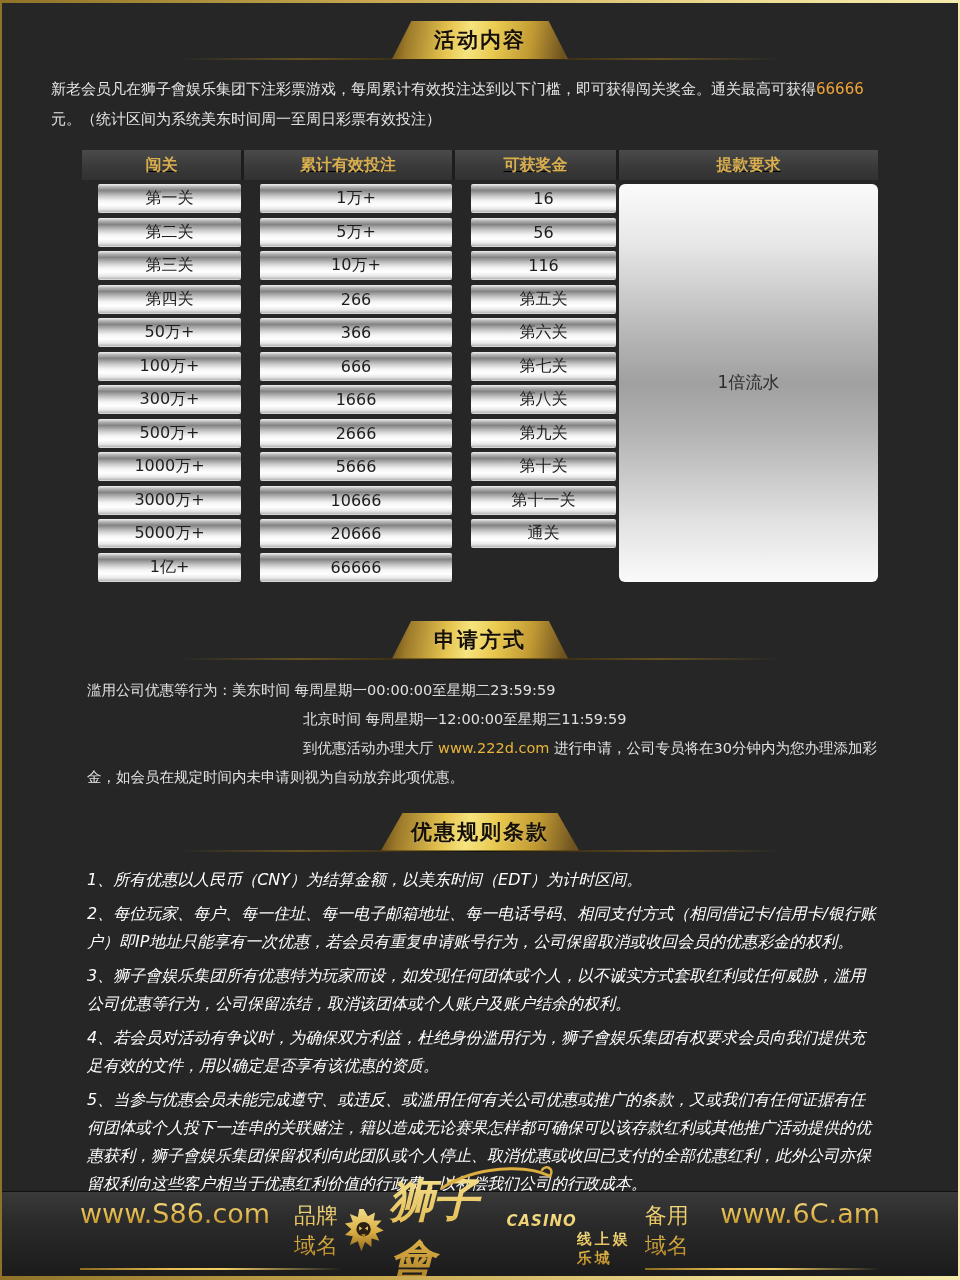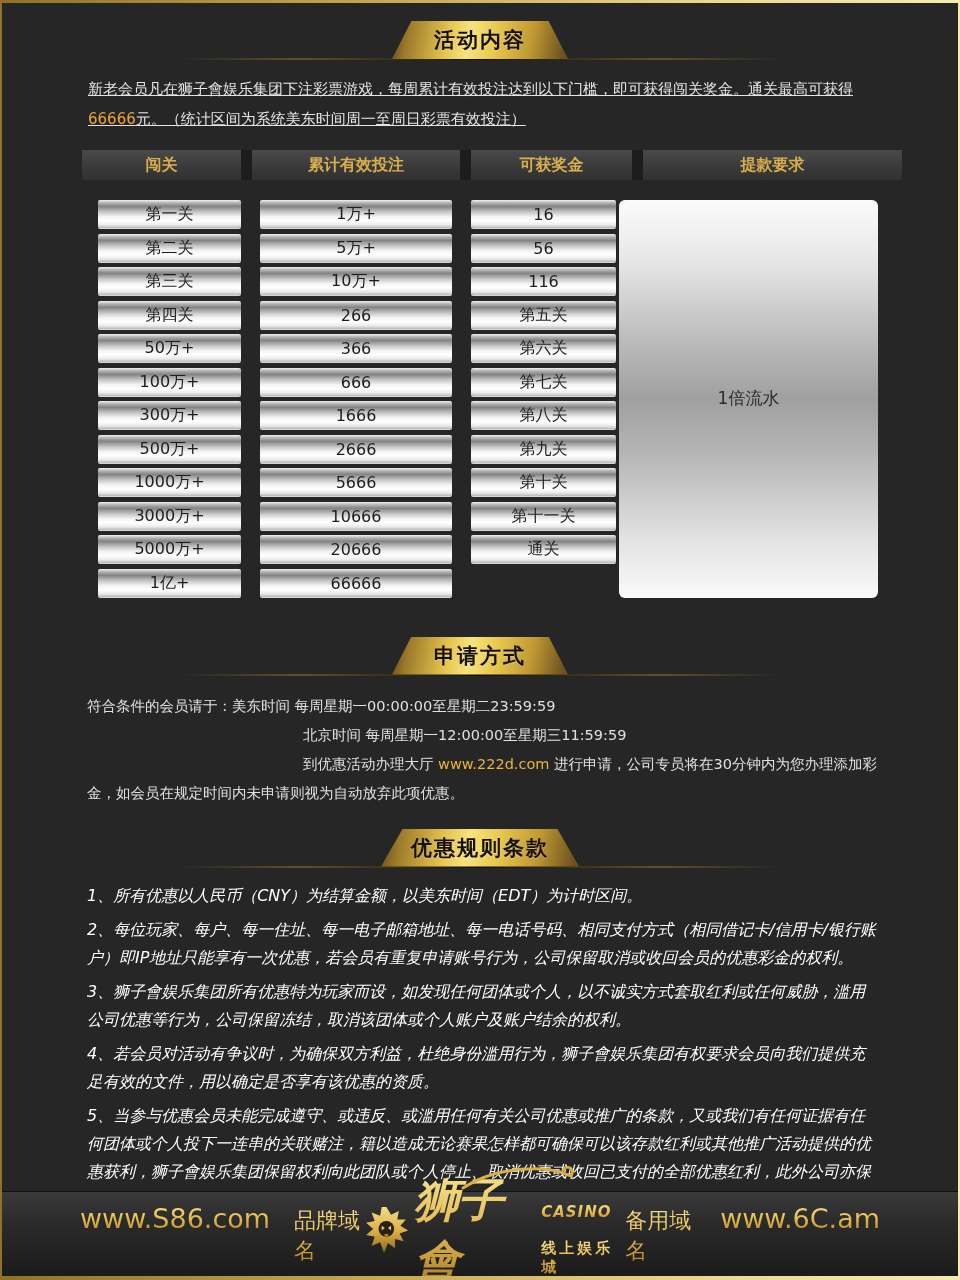--- a/index.html
+++ b/index.html
@@ -27,29 +27,29 @@
     height:38px; min-width:176px; padding:0 30px;
     display:flex; align-items:center; justify-content:center;
     background:linear-gradient(100deg,#5f4517 0%,#9c7a2a 10%,#e6c44f 32%,#f6e47e 44%,#e9c94f 58%,#c29a33 78%,#6d5220 97%);
     clip-path:polygon(11% 0, 89% 0, 100% 100%, 0 100%);
     color:#171006; font-size:21px; font-weight:bold; letter-spacing:2px;
     text-shadow:0 1px 1px rgba(255,255,255,.28);
   }
 
   
   .intro {
-    margin:14px 80px 0 86px; color:#e4e4e4; font-size:15px; line-height:30px;text-decoration:underline;
+    margin:14px 80px 0 49px; color:#e4e4e4; font-size:15px; line-height:30px;
   }
   .hl { color:#efa33a; }
 
   
   .ktable { width:796px; margin:16px auto 0; }
   .thead {
-    display:grid; grid-template-columns:159px 208px 161px 259px; column-gap:11px;
-    background:#1d1d1d; margin-bottom:20px;
+    display:grid; grid-template-columns:159px 208px 161px 259px; column-gap:3px;
+    background:#1d1d1d; margin-bottom:4px;text-decoration:underline;
   }
   .th {
     height:30px; display:flex; align-items:center; justify-content:center;
     background:linear-gradient(180deg,#4a4a4a 0%,#3a3a3a 55%,#313131 100%);
     color:#d9ae4e; font-size:16px; font-weight:bold;
   }
   .tbody {
     display:grid; grid-template-columns:159px 208px 161px 259px;
     column-gap:3px; row-gap:4.5px; grid-auto-rows:29px;
   }
@@ -82,35 +82,35 @@
     position:absolute; left:0; right:0; bottom:0; height:85px;
     background:linear-gradient(180deg,#3a3a3a 0%,#2b2b2b 35%,#1b1b1b 100%);
     border-top:1px solid #121212;
     display:flex; align-items:center; justify-content:space-between;
     padding:0 78px;
   }
   .goldtext {
     background:linear-gradient(180deg,#f7e08a 0%,#e3b84a 55%,#b07f22 100%);
     -webkit-background-clip:text; background-clip:text; color:transparent;
   }
-  .f-group { display:flex; }
+  .f-group { display:flex; flex-direction:column; }
   .f-texts { display:flex; align-items:baseline; gap:24px; }
   .f-domain { font-size:27px; }
   .f-label { font-size:22px; }
   .f-line {
     margin-top:7px; height:2px;
     background:linear-gradient(90deg,#8a6a20 0%,#e9bf55 35%,#f2d06a 55%,rgba(180,140,50,0) 100%);
   }
   .logo { position:relative; display:flex; align-items:center; gap:4px; transform:translateY(-2px); }
   .logo-name {
     font-size:46px; font-weight:bold; font-style:italic; letter-spacing:-2px;
     background:linear-gradient(180deg,#f6e391 0%,#dfb347 55%,#9c701e 100%);
     -webkit-background-clip:text; background-clip:text; color:transparent;
   }
-  .logo-right { display:flex; flex-direction:column; margin-top:16px; }
+  .logo-right { display:flex; flex-direction:row; margin-top:16px; }
   .logo-casino { font-size:15px; font-style:italic; font-weight:bold; letter-spacing:1px; }
   .logo-tagline { font-size:15px; font-weight:bold; letter-spacing:3px; margin-top:18px; }
   .swoosh { position:absolute; top:-6px; left:96px; }
 </style>
 </head>
 <body>
 
 <div class="frame">
   <div class="inner">
 
@@ -181,21 +181,21 @@
         <div class="pill">66666</div>
       </div>
     </div>
 
     <div class="banner-wrap" style="margin-top:38px;">
       <div class="banner-line"></div>
       <div class="ribbon">申请方式</div>
     </div>
 
     <div class="apply">
-      <p><span>符合条件的会员请于：</span><span>美东时间 每周星期一00:00:00至星期二23:59:59</span></p>
+      <p><span>滥用公司优惠等行为：</span><span>美东时间 每周星期一00:00:00至星期二23:59:59</span></p>
       <p class="ind">北京时间 每周星期一12:00:00至星期三11:59:59</p>
       <p class="para"><span>到优惠活动办理大厅 </span><span class="link">www.222d.com</span><span> 进行申请，公司专员将在30分钟内为您办理添加彩金，如会员在规定时间内未申请则视为自动放弃此项优惠。</span></p>
     </div>
 
     <div class="banner-wrap" style="margin-top:20px;">
       <div class="banner-line"></div>
       <div class="ribbon">优惠规则条款</div>
     </div>
 
     <div class="rules">

